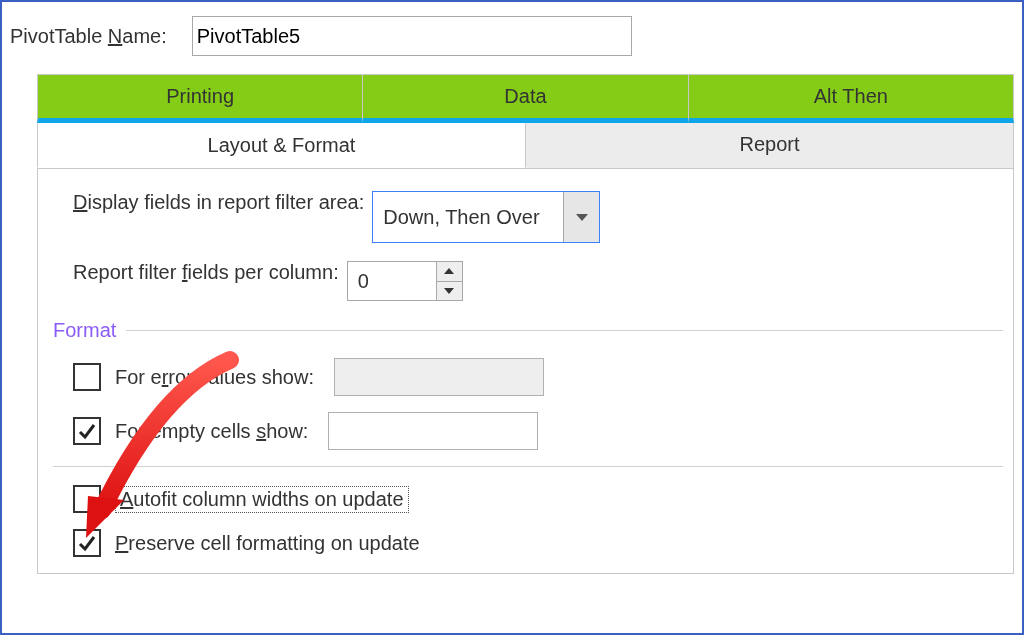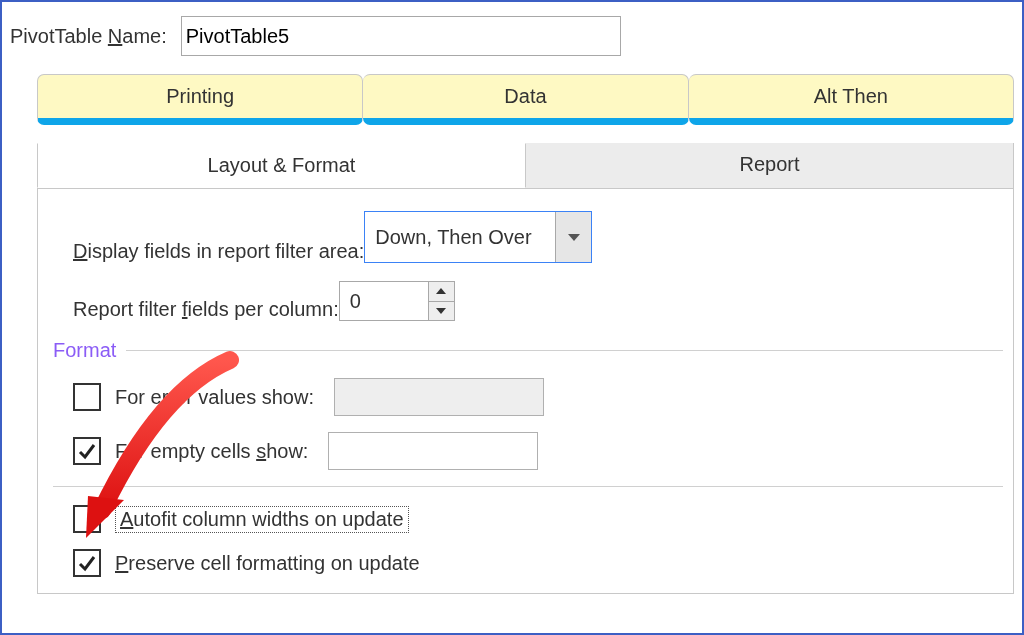--- a/index.html
+++ b/index.html
@@ -13,21 +13,21 @@
       border: 2px solid #3c5fc4;
       padding: 4px 0 0 0;
       position: relative;
       overflow: hidden;
     }
     .u { text-decoration: underline; }
 
     .name-row {
       display: flex;
       align-items: center;
-      gap: 14px;
+      gap: 25px;
       padding: 10px 8px 18px 8px;
     }
     .name-row label { white-space: nowrap; }
     .name-input {
       flex: 0 0 440px;
       height: 40px;
       border: 1px solid #a8a8a8;
       padding: 4px 4px;
       font-size: 20px;
       font-family: inherit;
@@ -45,47 +45,47 @@
       text-align: center;
       padding: 10px 0;
       border: 1px solid #c8c8c8;
       border-bottom: 1px solid #c8c8c8;
       background: #f5f5f5;
       color: #333;
       cursor: default;
       position: relative;
     }
     .tabrow.top .tab {
-      background: #fef9c3;
-      border-bottom: 7px solid #0ea5e9;
-      border-radius: 7px;
+      background: #84cc16;
+      border-bottom: 5px solid #0ea5e9;
     }
     .tabrow.bottom .tab {
       background: #ececec;
       border-top: none;
     }
     .tabrow .tab + .tab { border-left: none; }
     .tabrow.bottom .tab.active {
       background: #fff;
       border-top: 1px solid #fff;
       border-bottom: 1px solid #fff;
     }
     .tabrow.top .tab { border-top: 1px solid #c8c8c8; }
-    .tabrow.bottom .tab { border-bottom: none; margin-top: 18px; }
+    .tabrow.bottom .tab { border-bottom: none; }
     .tab-content {
       padding: 22px 10px 0 35px;
       border: 1px solid #c8c8c8;
       border-top: none;
       margin-left: 0;
     }
     .tabs-outer .tab-content{ border-left: 1px solid #c8c8c8; }
 
     .row {
       display: flex;
-      align-items: flex-end;
+      align-items: flex-start;
+      gap: 8px;
       margin-bottom: 18px;
     }
     .row label { white-space: nowrap; }
     .combo {
       display: inline-flex;
       align-items: stretch;
       height: 52px;
       border: 1px solid #3b82f6;
     }
     .combo .combo-text {

